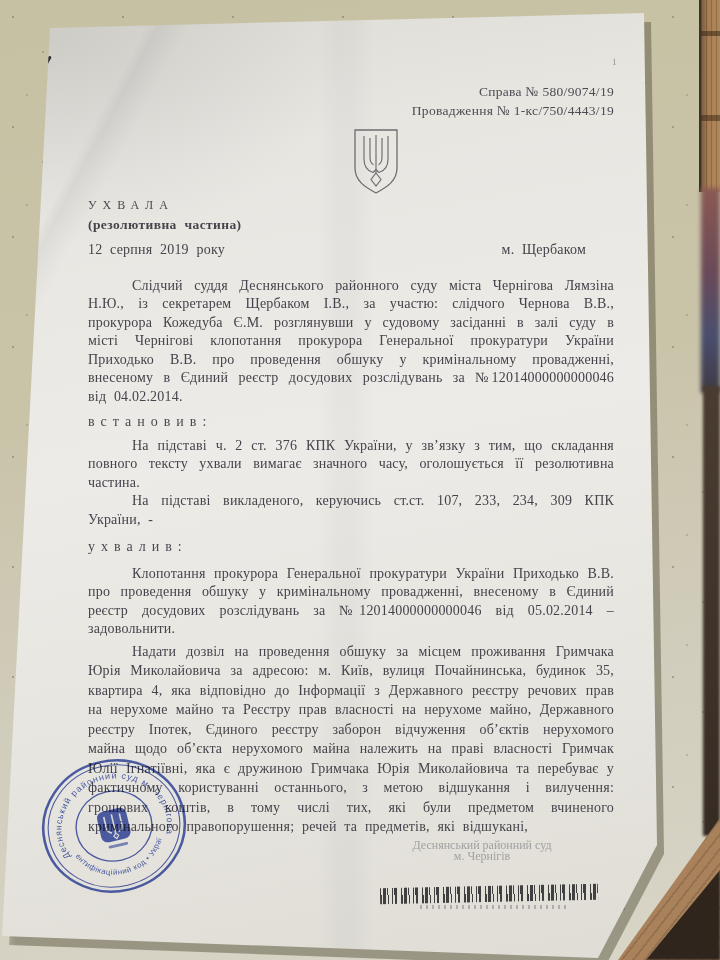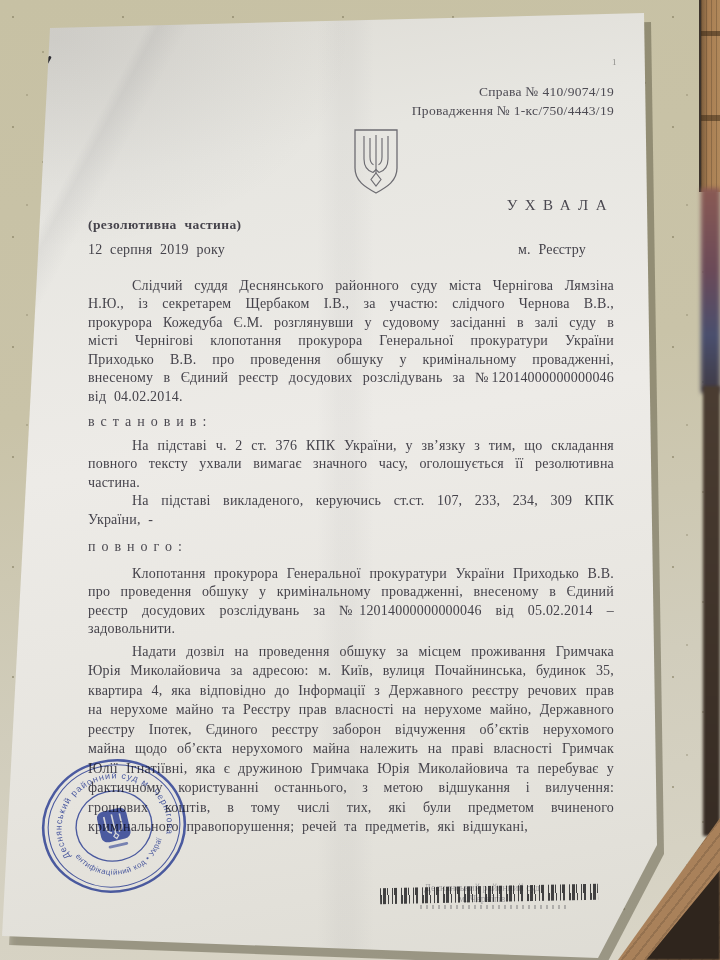--- a/index.html
+++ b/index.html
@@ -41,33 +41,33 @@
       linear-gradient(118deg, transparent 0 13%, rgba(80,80,88,.07) 14%, transparent 16.5%),
       radial-gradient(420px 300px at 8% 4%, rgba(60,60,66,.10), transparent 70%),
       linear-gradient(90deg, transparent 0 44%, rgba(90,90,96,.045) 47% 49%, transparent 52%);}
   .ink{color:#45434b;}
   .case-block{position:absolute;left:330px;top:82px;width:284px;text-align:right;
     font-size:13.5px;line-height:19px;color:#4d4b53;letter-spacing:.3px;}
   .page-num{position:absolute;left:612px;top:57px;font-size:9px;color:#8e8d8a;}
   .emblem{position:absolute;left:350px;top:128px;}
   .content{position:absolute;left:88px;top:196px;width:526px;font-size:14px;
     line-height:18.5px;color:#45434b;letter-spacing:.2px;word-spacing:4px;}
-  .t-title{text-align:right;font-size:15px;letter-spacing:.5em;color:#4a4850;}
+  .t-title{text-align:left;font-size:12px;letter-spacing:.5em;color:#4a4850;}
   .t-sub{text-align:center;font-size:15px;letter-spacing:.35em;word-spacing:.3em;color:#4a4850;}
   .t-note{font-size:13.5px;font-weight:600;letter-spacing:.03em;margin-top:1px;}
   .date-row{display:flex;justify-content:space-between;margin-top:7px;}
   .date-row .city{padding-right:28px;}
   .content p{margin:0;text-align:justify;text-indent:44px;}
   .p-intro{margin-top:17px !important;}
   .h-spaced{letter-spacing:6px;margin:7px 0 5px 0;color:#4a4850;}
   .h-ruled{margin:9px 0 8px 0;}
   .p-ruled2{line-height:19.5px !important;margin-top:3px !important;}
   
-  .footer-faint{position:absolute;left:372px;top:882px;width:220px;text-align:center;
-    font-size:10px;line-height:11px;color:rgba(108,108,114,.55);}
+  .footer-faint{position:absolute;left:372px;top:840px;width:220px;text-align:center;
+    font-size:12px;line-height:11px;color:rgba(108,108,114,.55);}
   .barcode{position:absolute;left:380px;top:886px;width:218px;height:16px;opacity:.82;
     transform:rotate(-1.2deg);
     background:repeating-linear-gradient(90deg,
       #1d1d1f 0 1.5px, transparent 1.5px 3px,
       #1d1d1f 3px 6px, transparent 6px 7.5px,
       #1d1d1f 7.5px 8.5px, transparent 8.5px 12px,
       #1d1d1f 12px 13px, transparent 13px 14.5px,
       #1d1d1f 14.5px 17px, transparent 17px 21px);}
   .barcode-digits{position:absolute;left:420px;top:905px;width:150px;height:4px;opacity:.35;
     background:repeating-linear-gradient(90deg,#55545a 0 2px, transparent 2px 6px);}
@@ -88,21 +88,21 @@
   <div class="corner-tan"></div>
   <div class="corner-dark"></div>
 
   <div class="paper-shadow"></div>
 
   <div class="paper">
     <div class="pen-mark"></div>
     <div class="page-num">1</div>
 
     <div class="case-block">
-      <div>Справа № 410/9074/19</div>
+      <div>Справа № 580/9074/19</div>
       <div>Провадження № 1-кс/750/4443/19</div>
     </div>
 
     <svg class="emblem" width="52" height="68" viewBox="0 0 52 68">
       <g fill="none" stroke="#6d6c72" stroke-width="1.3">
         <path d="M5 2 H47 V40 C47 53 37 59 26 65 C15 59 5 53 5 40 Z"></path>
         <g stroke-width="1.15">
           <path d="M14 8 V31 C14 39 18 43 23 44.5"></path>
           <path d="M38 8 V31 C38 39 34 43 29 44.5"></path>
           <path d="M20 10 V29 C20 34 22 36 23.5 36.8"></path>
@@ -113,31 +113,31 @@
         </g>
       </g>
     </svg>
 
     <div class="content ink">
       <div class="t-title">УХВАЛА</div>
       <div class="t-note">(резолютивна частина)</div>
 
       <div class="date-row">
         <span>12 серпня 2019 року</span>
-        <span class="city">м. Реєстру</span>
+        <span class="city">м. Щербаком</span>
       </div>
 
       <p class="p-intro">Слідчий суддя Деснянського районного суду міста Чернігова Лямзіна Н.Ю., із секретарем Щербаком І.В., за участю: слідчого Чернова В.В., прокурора Кожедуба Є.М. розглянувши у судовому засіданні в залі суду в місті Чернігові клопотання прокурора Генеральної прокуратури України Приходько В.В. про проведення обшуку у кримінальному провадженні, внесеному в Єдиний реєстр досудових розслідувань за №12014000000000046 від 04.02.2014.</p>
 
       <div class="h-spaced">встановив:</div>
 
       <p>На підставі ч. 2 ст. 376 КПК України, у зв’язку з тим, що складання повного тексту ухвали вимагає значного часу, оголошується її резолютивна частина.</p>
       <p>На підставі викладеного, керуючись ст.ст. 107, 233, 234, 309 КПК України, -</p>
 
-      <div class="h-spaced h-ruled">повного:</div>
+      <div class="h-spaced h-ruled">ухвалив:</div>
 
       <p>Клопотання прокурора Генеральної прокуратури України Приходько В.В. про проведення обшуку у кримінальному провадженні, внесеному в Єдиний реєстр досудових розслідувань за №12014000000000046 від 05.02.2014 – задовольнити.</p>
       <p class="p-ruled2">Надати дозвіл на проведення обшуку за місцем проживання Гримчака Юрія Миколайовича за адресою: м. Київ, вулиця Почайнинська, будинок 35, квартира 4, яка відповідно до Інформації з Державного реєстру речових прав на нерухоме майно та Реєстру прав власності на нерухоме майно, Державного реєстру Іпотек, Єдиного реєстру заборон відчуження об’єктів нерухомого майна щодо об’єкта нерухомого майна належить на праві власності Гримчак Юлії Ігнатіївні, яка є дружиною Гримчака Юрія Миколайовича та перебуває у фактичному користуванні останнього, з метою відшукання і вилучення: грошових коштів, в тому числі тих, які були предметом вчиненого кримінального правопорушення; речей та предметів, які відшукані,</p>
     </div>
 
     <div class="footer-faint">
       <div>Деснянський районний суд</div>
       <div>м. Чернігів</div>
     </div>
     <div class="barcode"></div>

